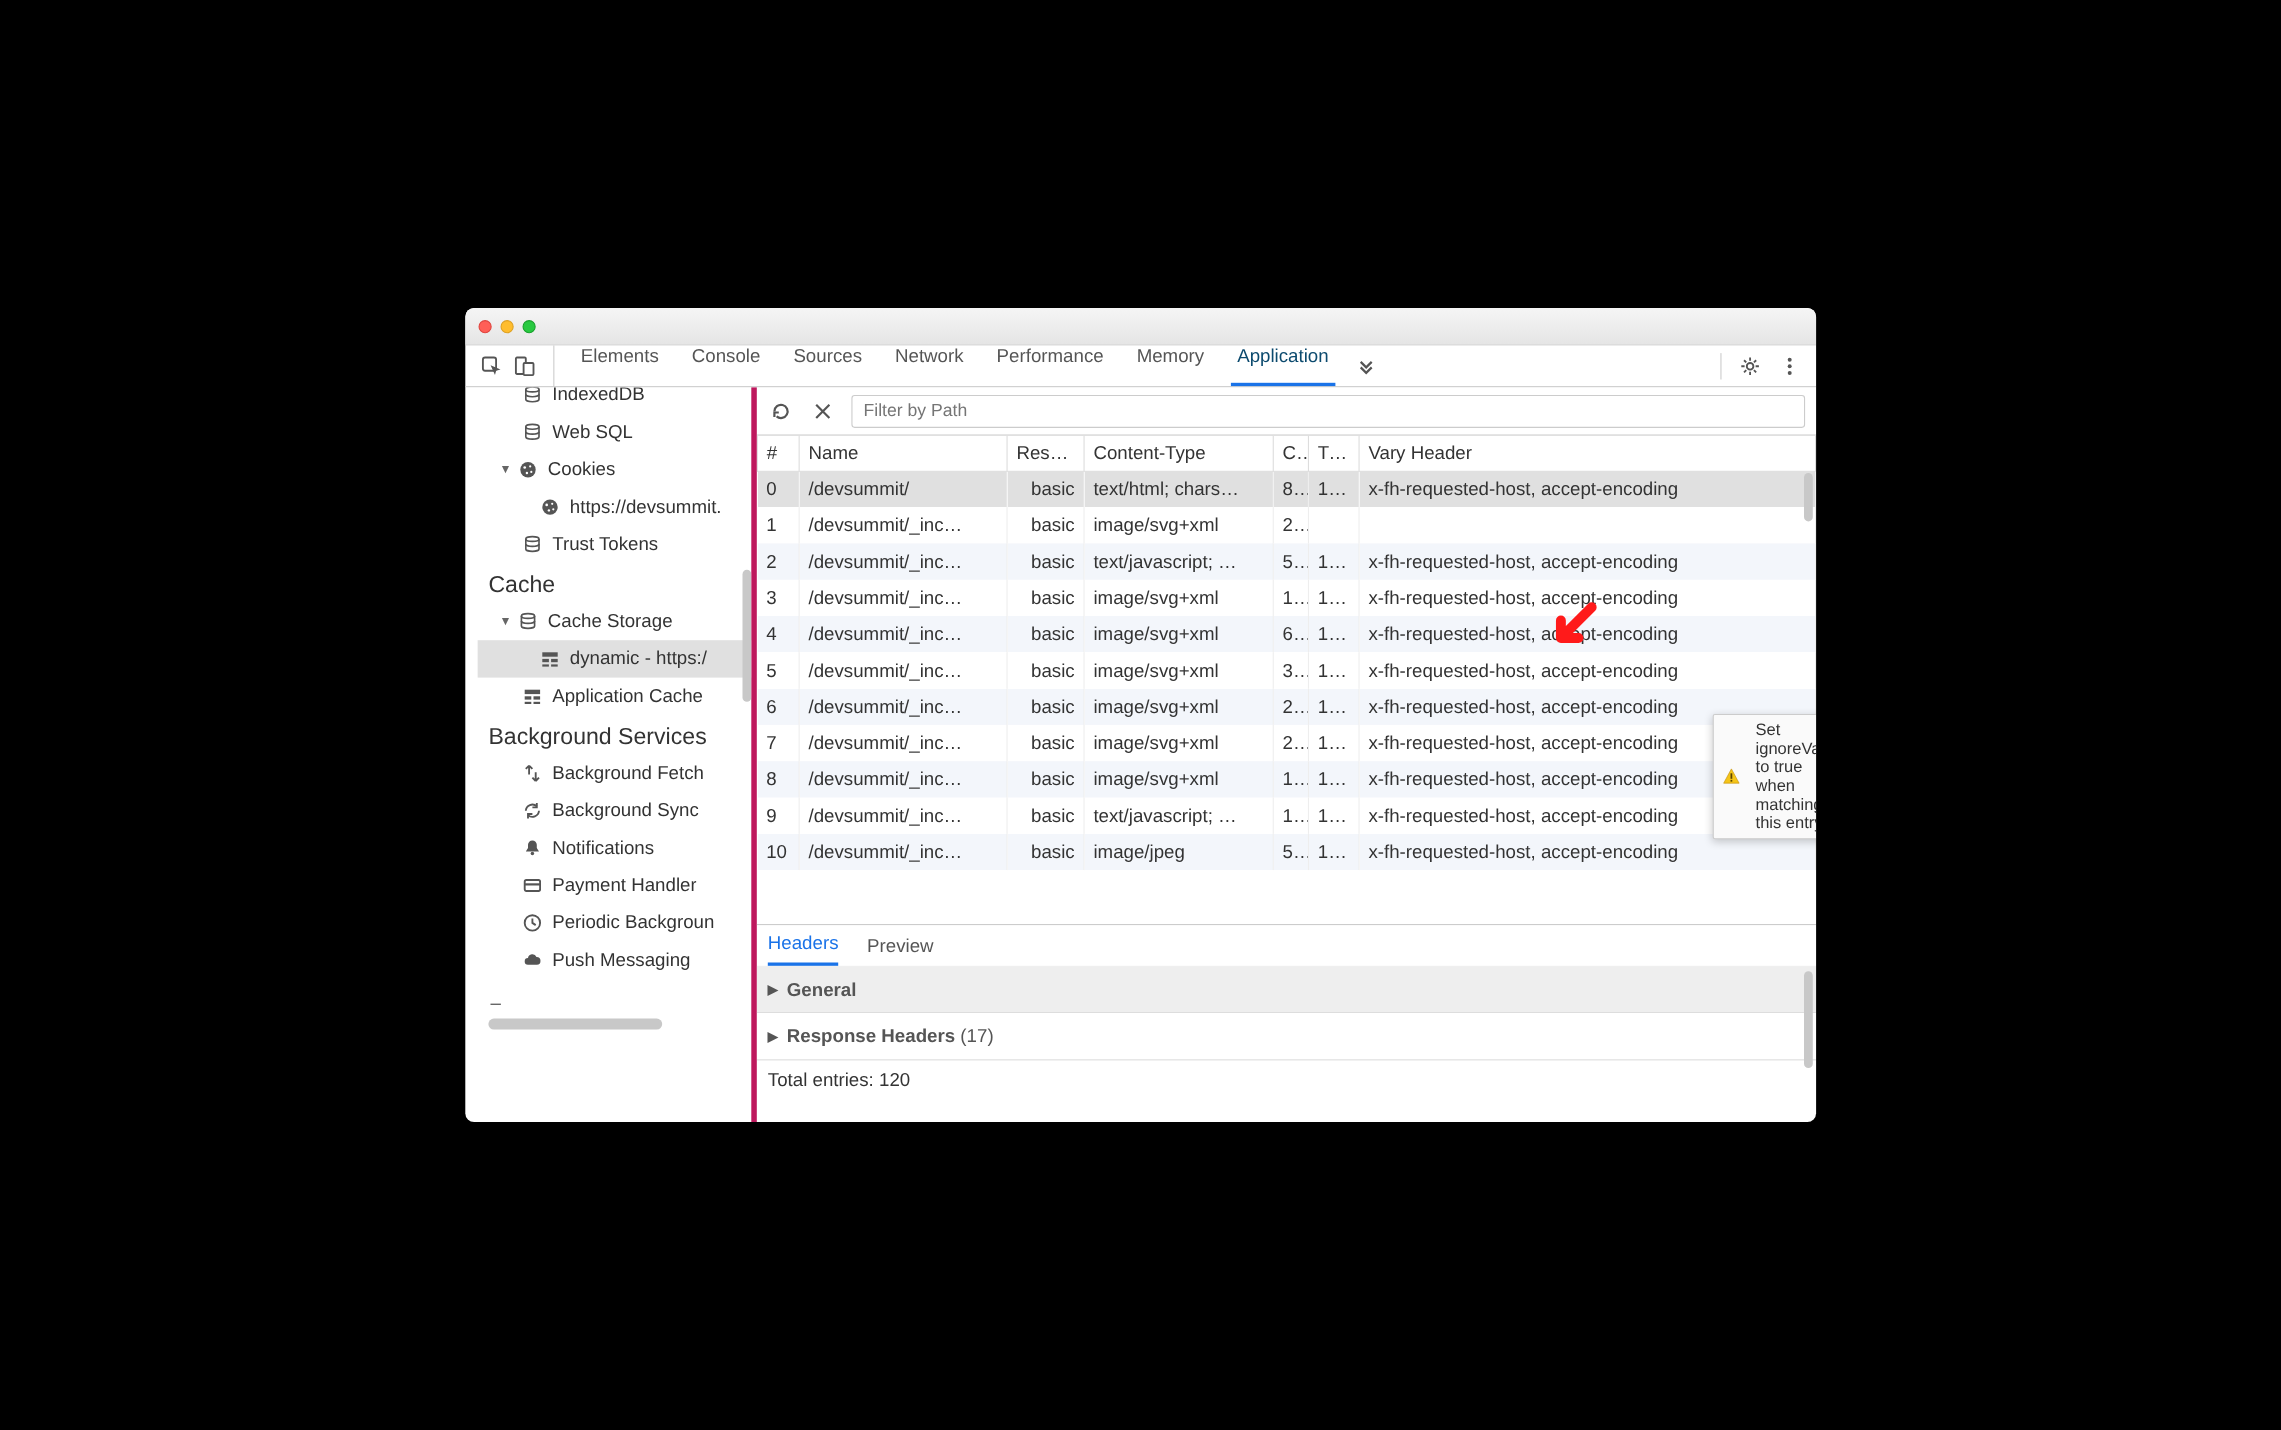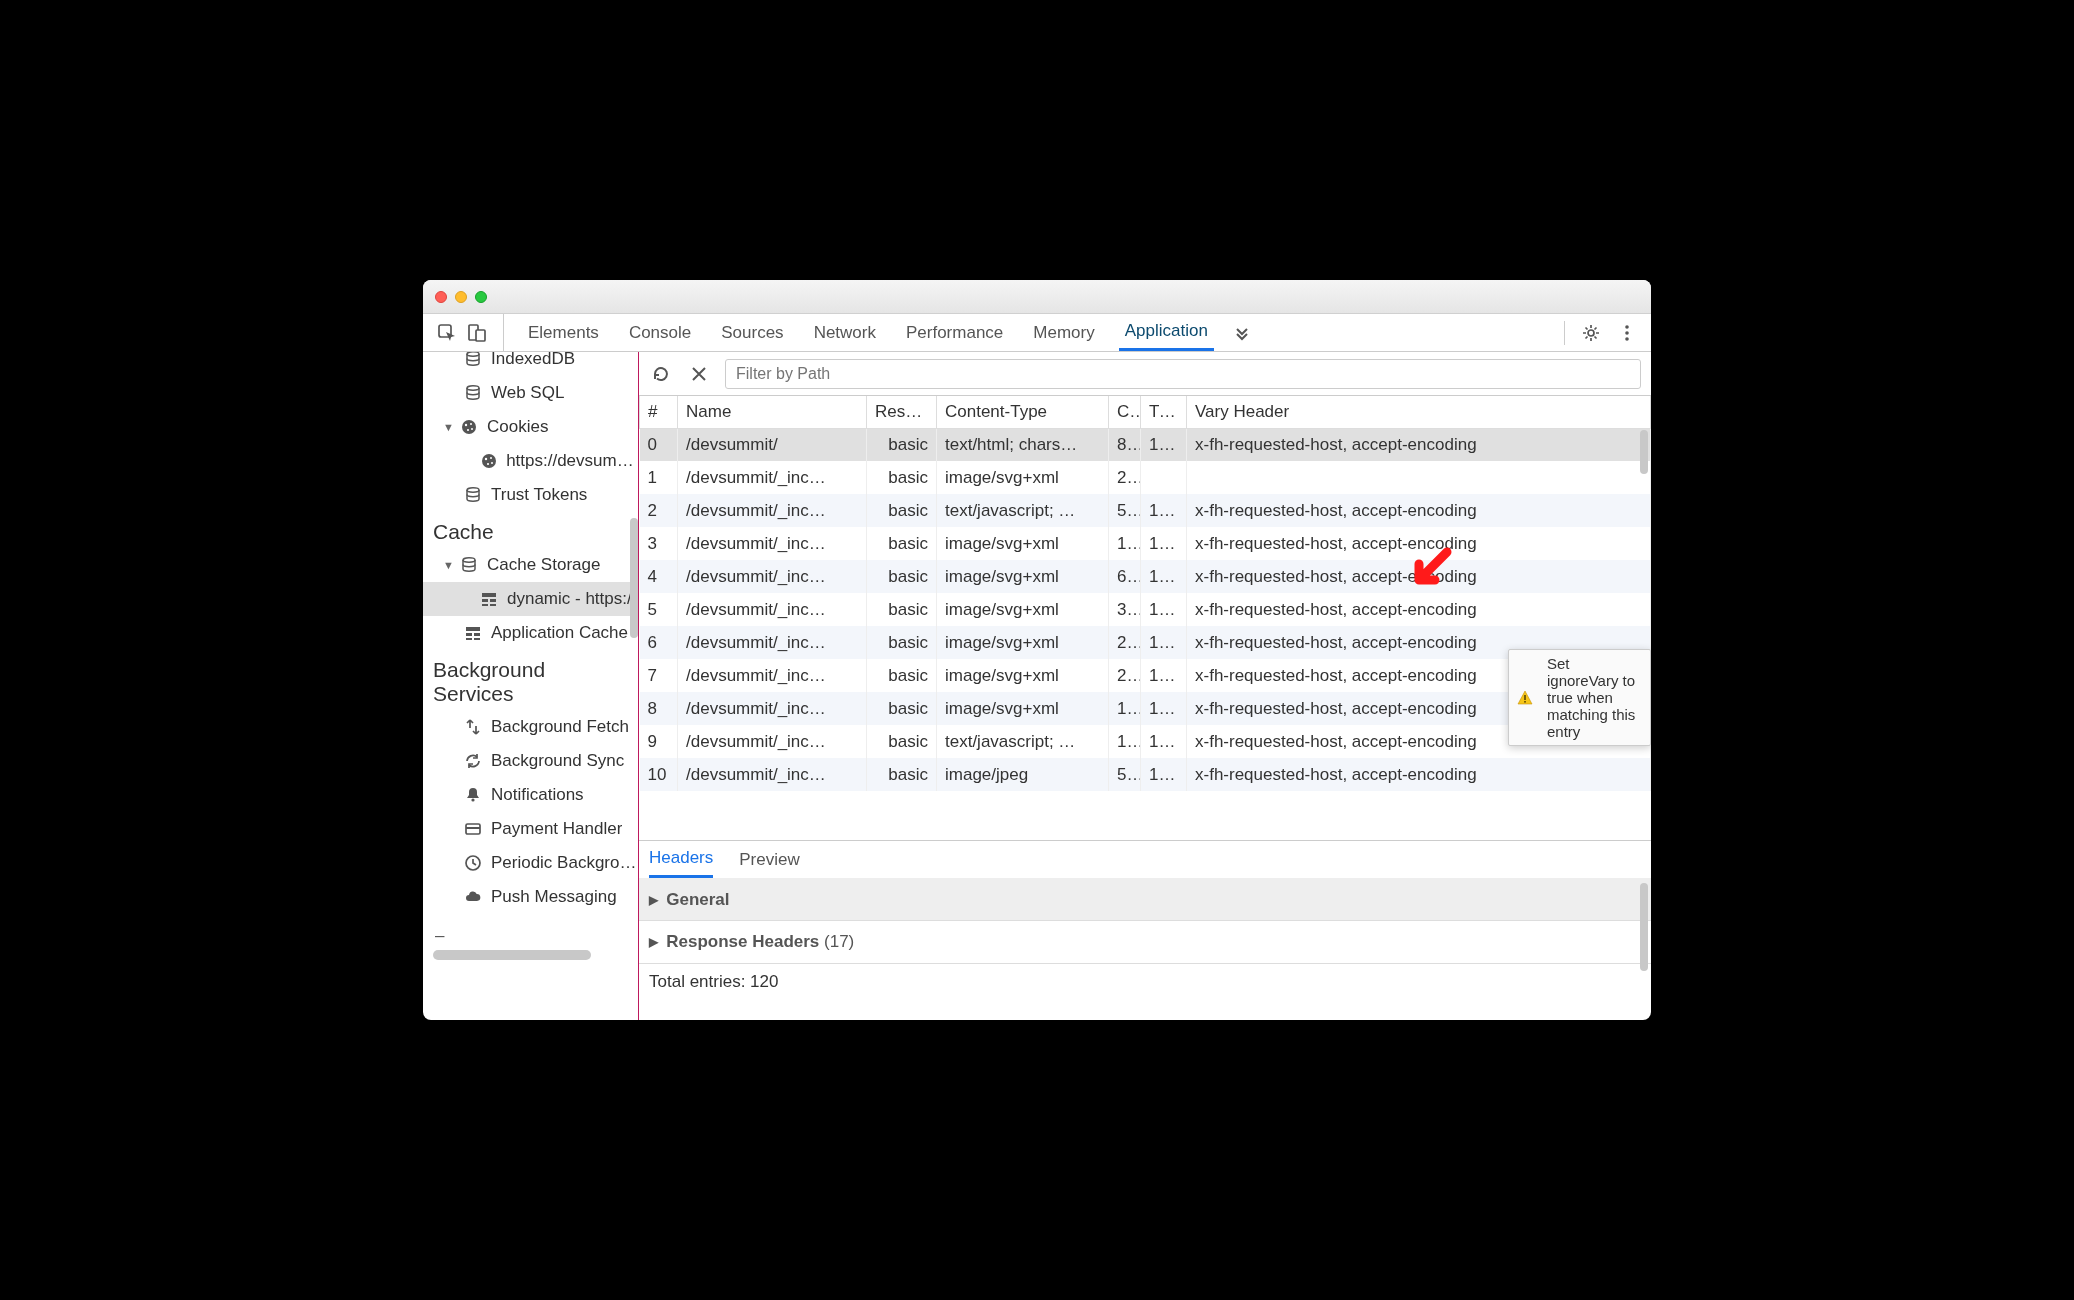--- a/index.html
+++ b/index.html
@@ -11,28 +11,28 @@
 .traffic { display: flex; gap: 8px; }
 .dot { width: 12px; height: 12px; border-radius: 50%; }
 .dot.red { background: #ff5f57; border: 0.5px solid #e0443e; }
 .dot.yellow { background: #ffbd2e; border: 0.5px solid #dea123; }
 .dot.green { background: #28c940; border: 0.5px solid #17a12b; }
 .title { position: absolute; left: 0; right: 0; text-align: center; font-size: 14px; color: #333; }
 
 
 .tabsbar { height: 38px; display: flex; align-items: center; border-bottom: 1px solid #ccc; padding: 0 14px; gap: 18px; font-size: 17px; color: #555; }
 .tabsbar .icongrp { display: flex; gap: 10px; border-right: 1px solid #ccc; padding-right: 16px; height: 100%; align-items: center; }
-.tabsbar .tab { padding: 0 6px; height: 100%; display: flex; align-items: center; cursor: pointer; }
+.tabsbar .tab { padding: 0 6px; height: 100%; display: flex; align-items: flex-start; cursor: pointer; }
 .tabsbar .tab.active { border-bottom: 3px solid #1a73e8; color: #0c4a6e; }
 .tabsbar .rgrp { margin-left: auto; display: flex; gap: 16px; align-items: center; height: 100%; }
 .gear, .inspect, .deviceico, .moreicon, .kebab { display: inline-flex; align-items: center; justify-content: center; width: 20px; height: 20px; }
 
 
 .body { display: flex; flex: 1; overflow: hidden; }
-.sidebar { width: 216px; border-right: 1px solid #be185d; overflow: hidden; font-size: 17px; color: #333; position: relative; }
+.sidebar { width: 254px; border-right: 5px solid #be185d; overflow: hidden; font-size: 17px; color: #333; position: relative; margin-left: 11px; }
 .sidebar .sbcontent { overflow: hidden; height: 100%; }
 .srow { display: flex; align-items: center; height: 34px; padding-left: 8px; white-space: nowrap; }
 .srow.sub { padding-left: 40px; }
 .srow.sub2 { padding-left: 56px; }
 .srow .tri { width: 12px; font-size: 11px; color: #666; margin-right: 4px; }
 .srow .ico { width: 20px; display: inline-flex; justify-content: center; margin-right: 8px; color: #555; }
 .srow .lbl { overflow: hidden; text-overflow: ellipsis; }
 .section { font-size: 21px; color: #333; padding: 8px 10px 4px; font-weight: 400; }
 .srow.selected { background: #e0e0e0; }
 .sbSplitter { position: absolute; right: -3px; top: 0; width: 6px; height: 100%; cursor: col-resize; }

